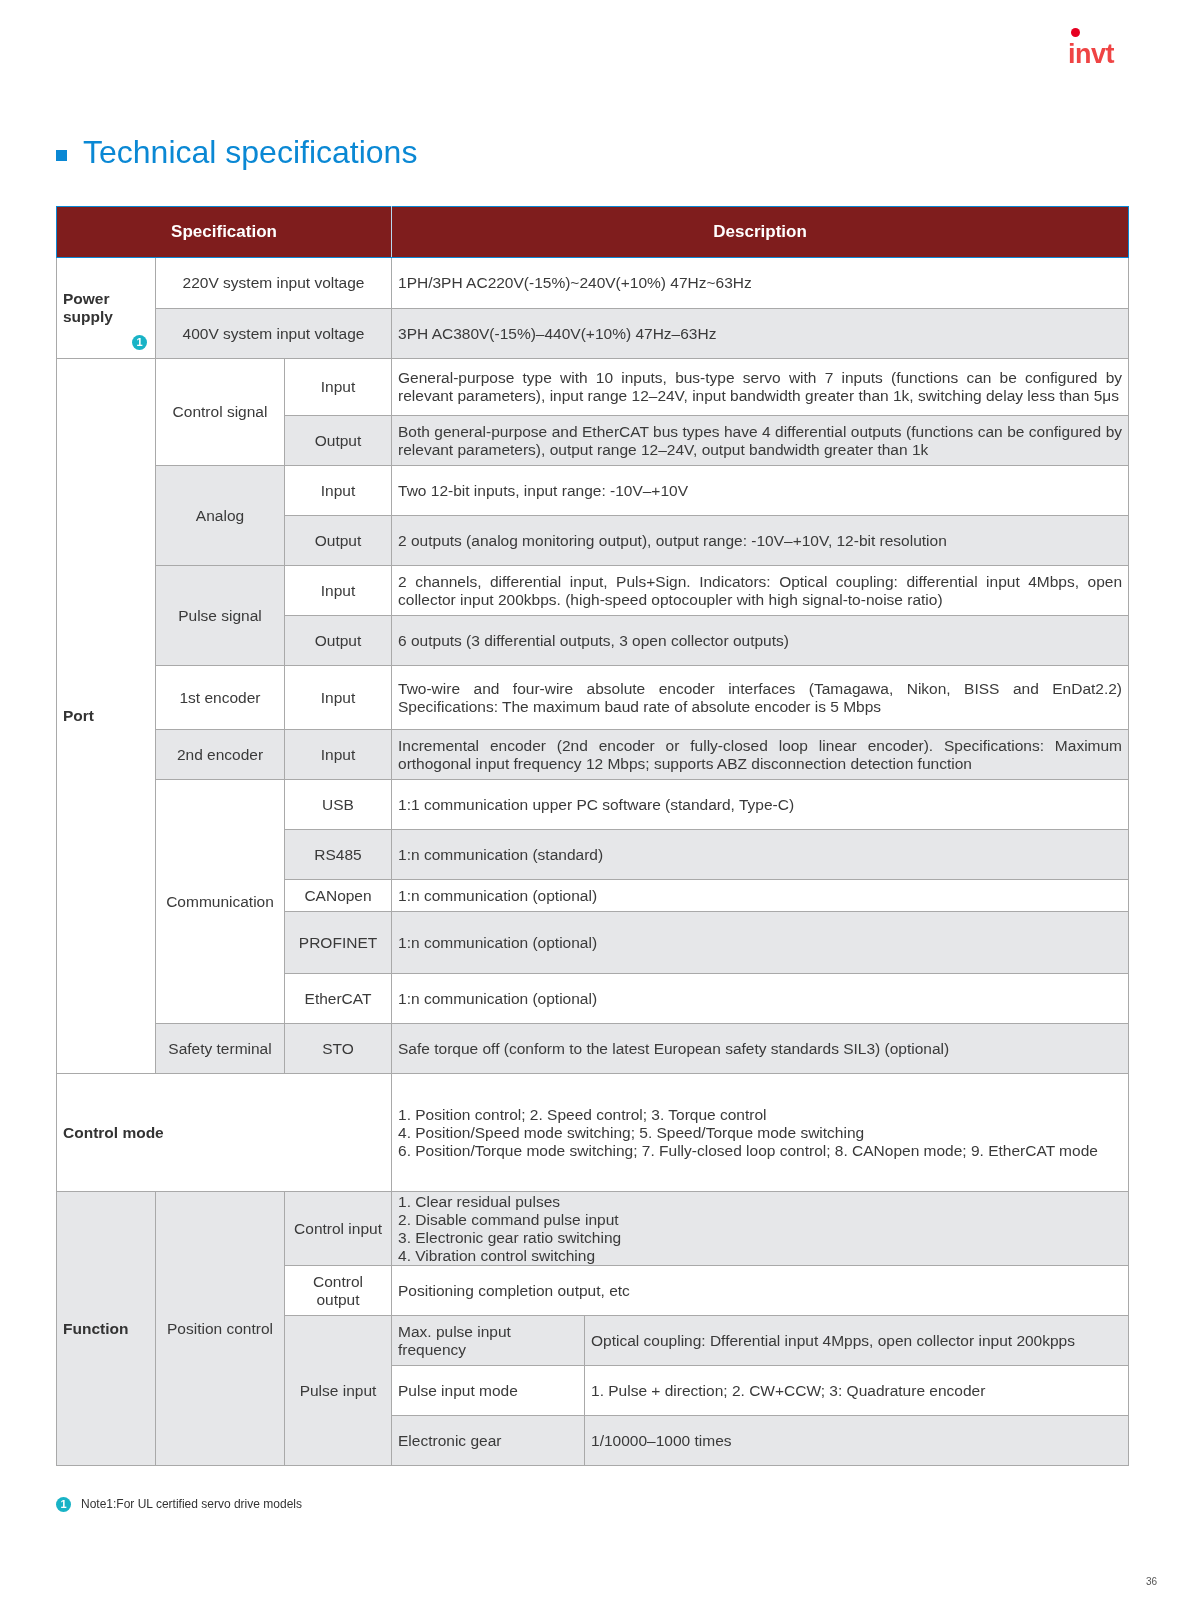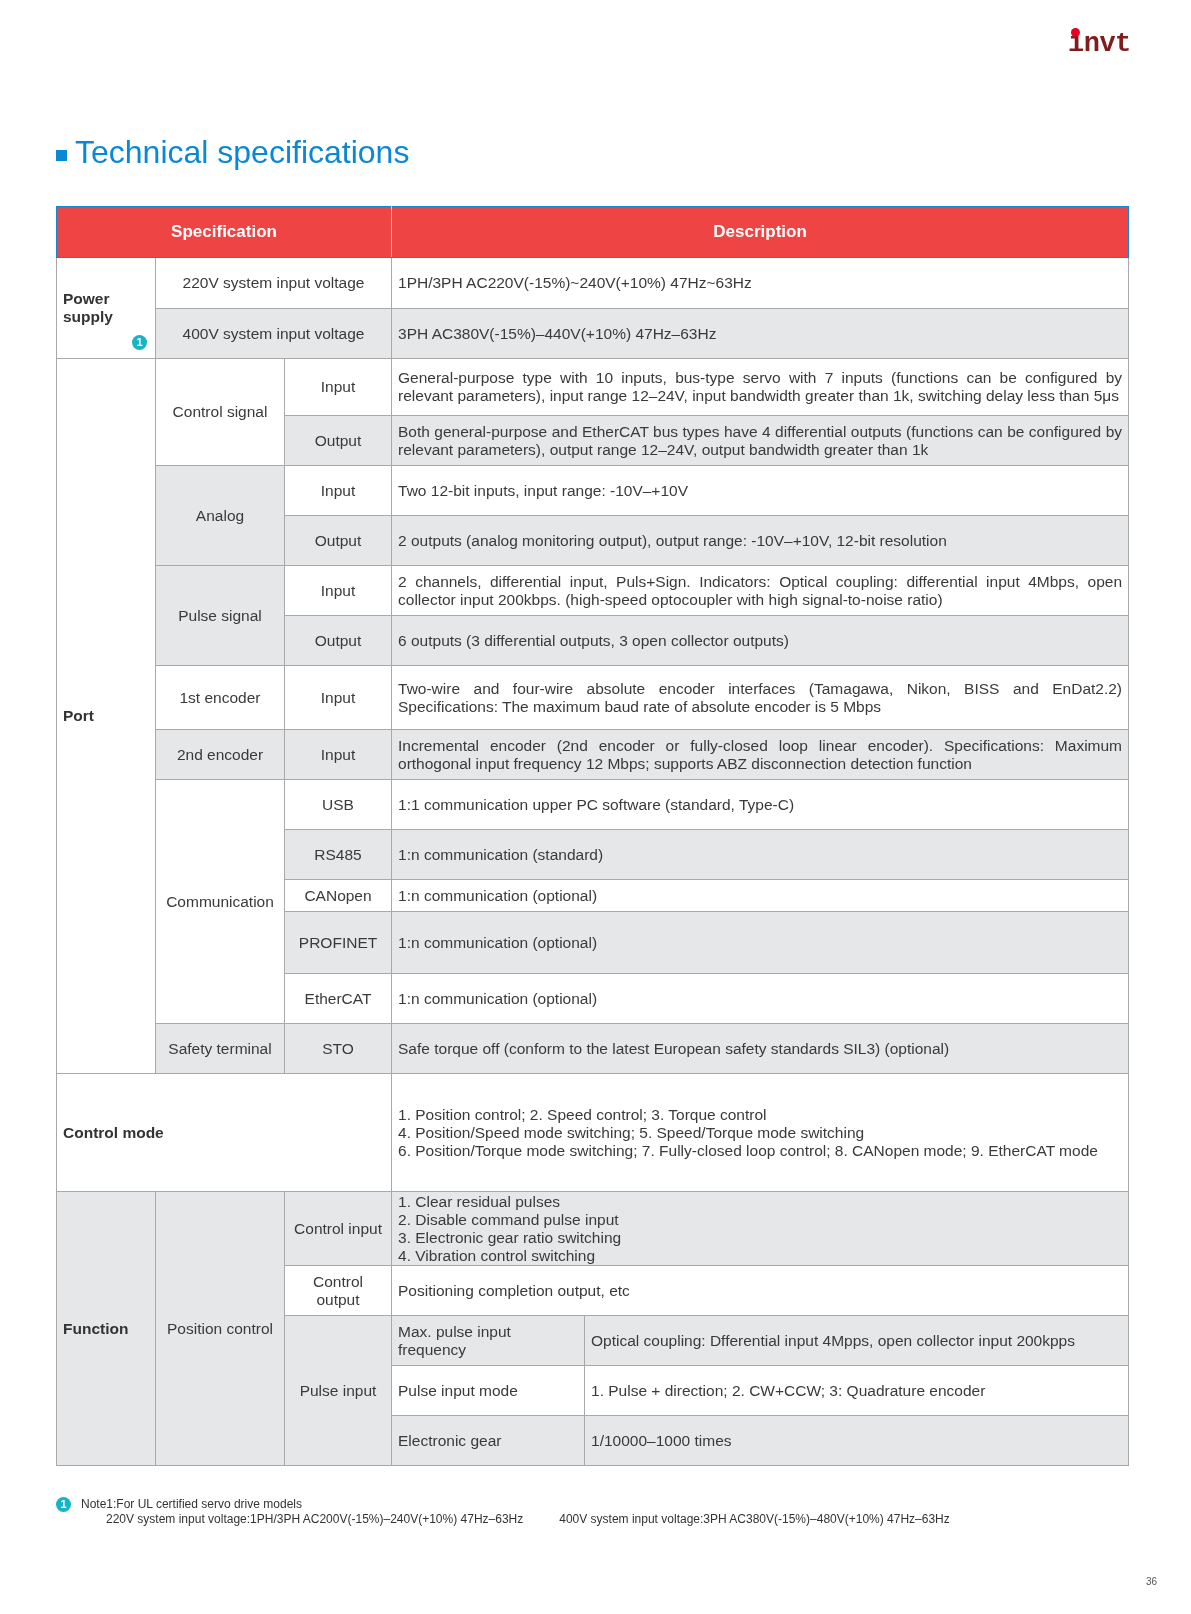--- a/index.html
+++ b/index.html
@@ -1,25 +1,25 @@
 <!DOCTYPE html>
 <html><head>
 <meta charset="utf-8">
 <style>
   html, body { margin: 0; padding: 0; background: #ffffff; }
   body { width: 1191px; height: 1614px; position: relative; font-family: "Liberation Sans", "DejaVu Sans", sans-serif; color: #3a3a3a; overflow: hidden; }
   .logo { position: absolute; left: 1068px; top: 26px; width: 70px; height: 34px; }
   .logo .dot { position: absolute; left: 3px; top: 2px; width: 9px; height: 9px; border-radius: 50%; background: #e60021; }
-  .logo .txt { position: absolute; left: 0; top: 4px; font-family: Liberation Mono, monospace; font-weight: bold; font-size: 27px; letter-spacing: -0.5px; color: #7f1d1d; line-height: 28px; }
-  .title { position: absolute; left: 56px; top: 134px; display: flex; align-items: center; gap: 8px; }
+  .logo .txt { position: absolute; left: 0; top: 14px; font-family: Liberation Sans, sans-serif; font-weight: bold; font-size: 27px; letter-spacing: -0.5px; color: #ef4444; line-height: 28px; }
+  .title { position: absolute; left: 56px; top: 134px; display: flex; align-items: center; gap: 16px; }
   .title .sq { width: 11px; height: 11px; background: #0a88d4; margin-top: 6px; }
   .title .t { font-size: 32px; color: #0a88d4; font-family: "Liberation Sans", sans-serif; }
   table.spec { position: absolute; left: 56px; top: 206px; width: 1072px; border-collapse: collapse; table-layout: fixed; font-size: 15.5px; }
   table.spec td, table.spec th { border: 1.5px solid #a9a9a9; padding: 0 6px; vertical-align: middle; line-height: 18px; }
-  table.spec th { background: #ef4444; color: #fff; font-weight: bold; font-size: 17px; height: 50px; border-color: #0a88d4; border-right: 1.5px solid #b8d8ef; }
+  table.spec th { background: #7f1d1d; color: #fff; font-weight: bold; font-size: 17px; height: 50px; border-color: #0a88d4; border-right: 1.5px solid #b8d8ef; }
   table.spec th:last-child { border-right-color: #0a88d4; }
   .g { background: #e6e7e9; }
   .w { background: #ffffff; margin-top: 44px; }
   .c { text-align: center; }
   .b { font-weight: bold; color: #333; }
   .desc { text-align: left; }
   .just { text-align: justify; }
   .badge { display: inline-flex; width: 15px; height: 15px; border-radius: 50%; background: #19b3c6; color: #fff; font-size: 11px; font-weight: bold; align-items: center; justify-content: center; line-height: 15px; }
   .ps-badge { position: absolute; right: 8px; bottom: 8px; }
   .footnote { position: absolute; left: 56px; top: 1497px; font-size: 12px; color: #333; line-height: 15px; }
@@ -180,19 +180,15 @@
       <td class="g desc">1/10000–1000 times</td>
     </tr>
   </tbody>
 </table>
 
 <div class="footnote">
   <div class="row1">
     <span class="badge">1</span>
     <span>Note1:For UL certified servo drive models</span>
   </div>
-  <div class="row2">
-    <span>220V system input voltage:1PH/3PH AC200V(-15%)–240V(+10%) 47Hz–63Hz</span>
-    <span>400V system input voltage:3PH AC380V(-15%)–480V(+10%) 47Hz–63Hz</span>
-  </div>
 </div>
 
 <div class="pageno">36</div>
 
 </body></html>

